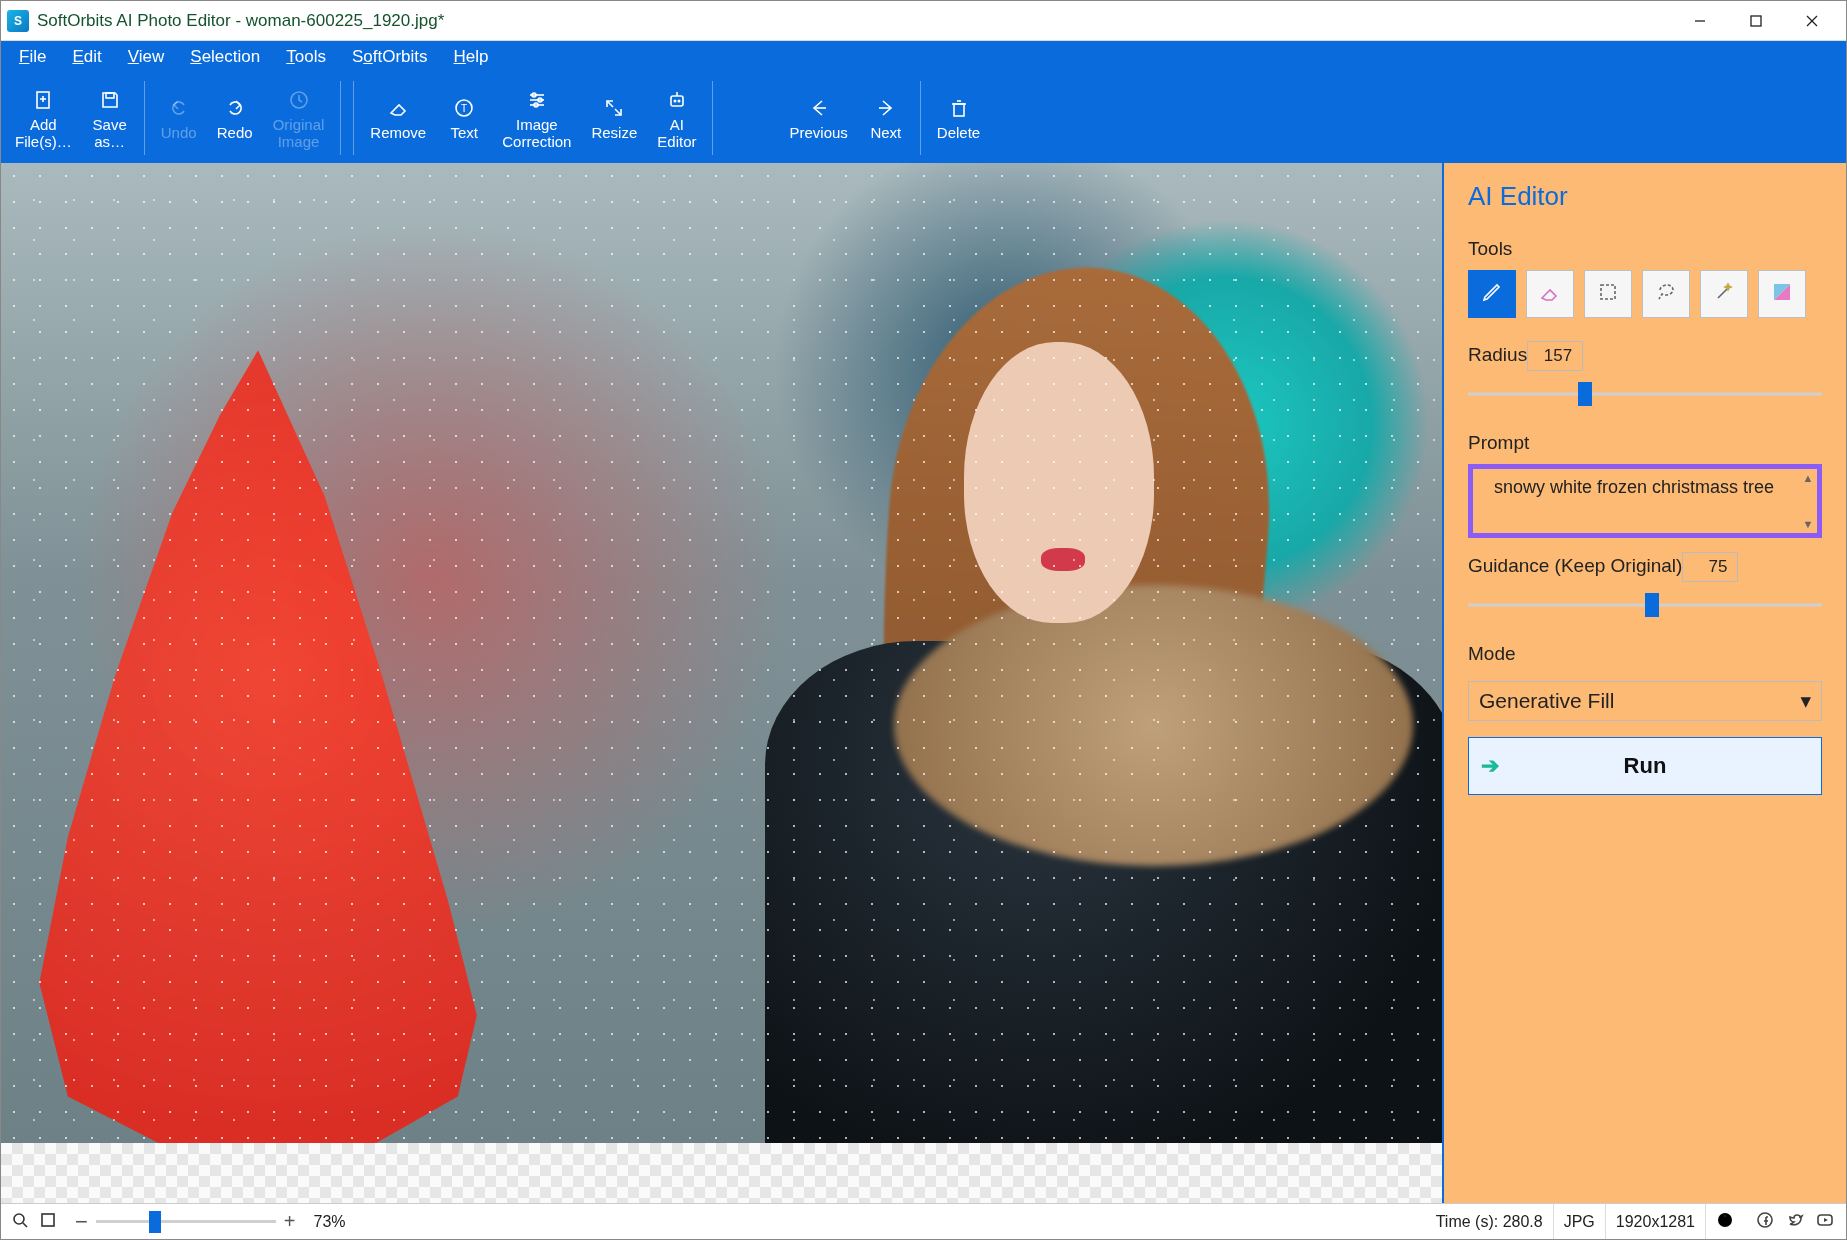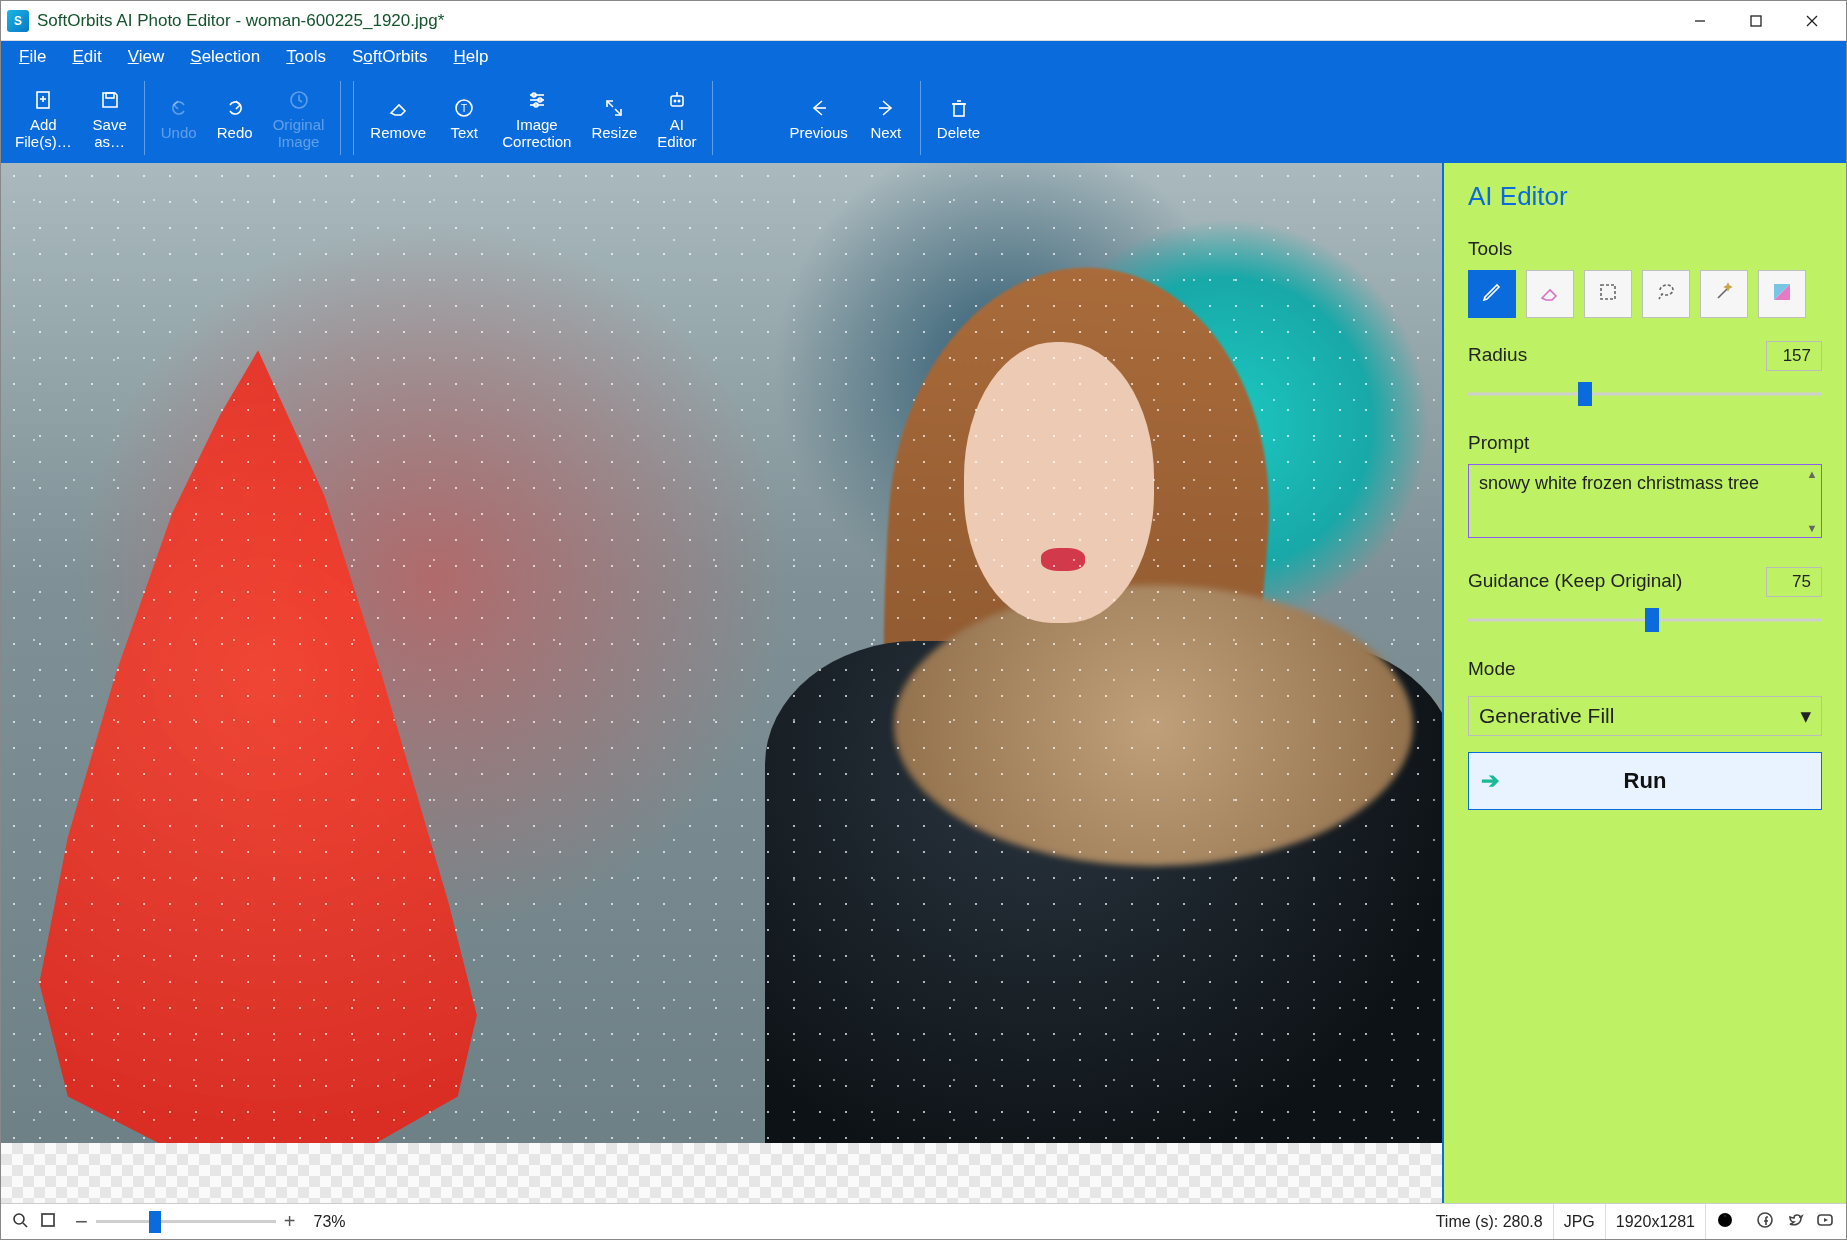--- a/index.html
+++ b/index.html
@@ -56,34 +56,34 @@
   radial-gradient(rgba(255,255,255,0.7) 1px, transparent 1.5px);
   background-size: 26px 26px, 40px 40px; background-position: 0 0, 13px 17px; opacity:.75;
 }
 .checker { position:absolute; left:0; right:0; bottom:0; height:60px;
   background-image: linear-gradient(45deg,#e6e6e6 25%,transparent 25%,transparent 75%,#e6e6e6 75%),
                     linear-gradient(45deg,#e6e6e6 25%,#fafafa 25%,#fafafa 75%,#e6e6e6 75%);
   background-size: 22px 22px; background-position: 0 0, 11px 11px;
 }
 
 
-.panel { width: 404px; border-left: 2px solid #0a6bdc; background:#bef264; padding: 18px 24px 0 24px; display:flex; flex-direction:column; font-size:18px; color:#222; }
+.panel { width: 404px; border-left: 2px solid #0a6bdc; background:#fdba74; padding: 18px 24px 0 24px; display:flex; flex-direction:column; font-size:18px; color:#222; }
 .panel h2 { color:#0a6bdc; font-weight:400; font-size:26px; margin-bottom:18px; }
 .plabel { font-size:19px; margin: 8px 0 10px; color:#222; }
 .tool-row { display:flex; gap:10px; margin-bottom:18px; }
 .tbox { width:48px; height:48px; border:1px solid #bfbfbf; background:#f6f6f6; display:flex; align-items:center; justify-content:center; }
 .tbox.selected { background:#0a6bdc; border-color:#0a6bdc; }
 .tbox svg { stroke:#666; fill:none; stroke-width:1.6; }
 .tbox.selected svg { stroke:#fff; }
-.row { display:flex; align-items:center; justify-content:space-between; }
+.row { display:flex; align-items:center; justify-content:flex-start; }
 .numbox { width:56px; height:30px; border:1px solid #bbb; text-align:right; padding:2px 10px; font-size:17px; display:flex;align-items:center;justify-content:flex-end; }
 .slider { position:relative; height:20px; margin:8px 0 20px; }
 .slider .track { position:absolute; left:0; right:0; top:50%; height:3px; background:#cfcfcf; transform:translateY(-50%); }
 .slider .thumb { position:absolute; top:50%; width:14px; height:24px; background:#0a6bdc; transform:translate(-50%,-50%); }
-.promptbox { width:100%; height:74px; border:1px solid #8b5cf6; padding:8px 10px; font-size:18px; resize:none; font-family:inherit; margin-bottom:24px; position:relative; }
+.promptbox { width:100%; height:74px; border:5px solid #8b5cf6; padding:8px 21px; font-size:18px; resize:none; font-family:inherit; margin-bottom:9px; position:relative; }
 .promptbox .scrollbtn { position:absolute; right:2px; width:14px; height:14px; color:#666; font-size:11px; display:flex;align-items:center;justify-content:center; }
 .modebox { width:100%; height:40px; border:1px solid #bbb; display:flex; align-items:center; justify-content:space-between; padding:0 10px; font-size:21px; margin:6px 0 16px; }
 .runbtn { width:100%; height:58px; border:1px solid #0a6bdc; background:#e9f3ff; display:flex; align-items:center; padding:0 12px; font-size:22px; font-weight:600; color:#111; margin-bottom:20px; }
 .runbtn .arrow { color:#1bb89a; font-size:22px; margin-right:auto; }
 .runbtn .runlbl { position:absolute; left:50%; transform:translateX(-50%); }
 .runwrap { position:relative; }
 
 
 .status { height:36px; border-top:1px solid #ccc; display:flex; align-items:center; font-size:16px; color:#222; }
 .status .sslot { padding:0 10px; border-right:1px solid #ddd; height:100%; display:flex; align-items:center; }

